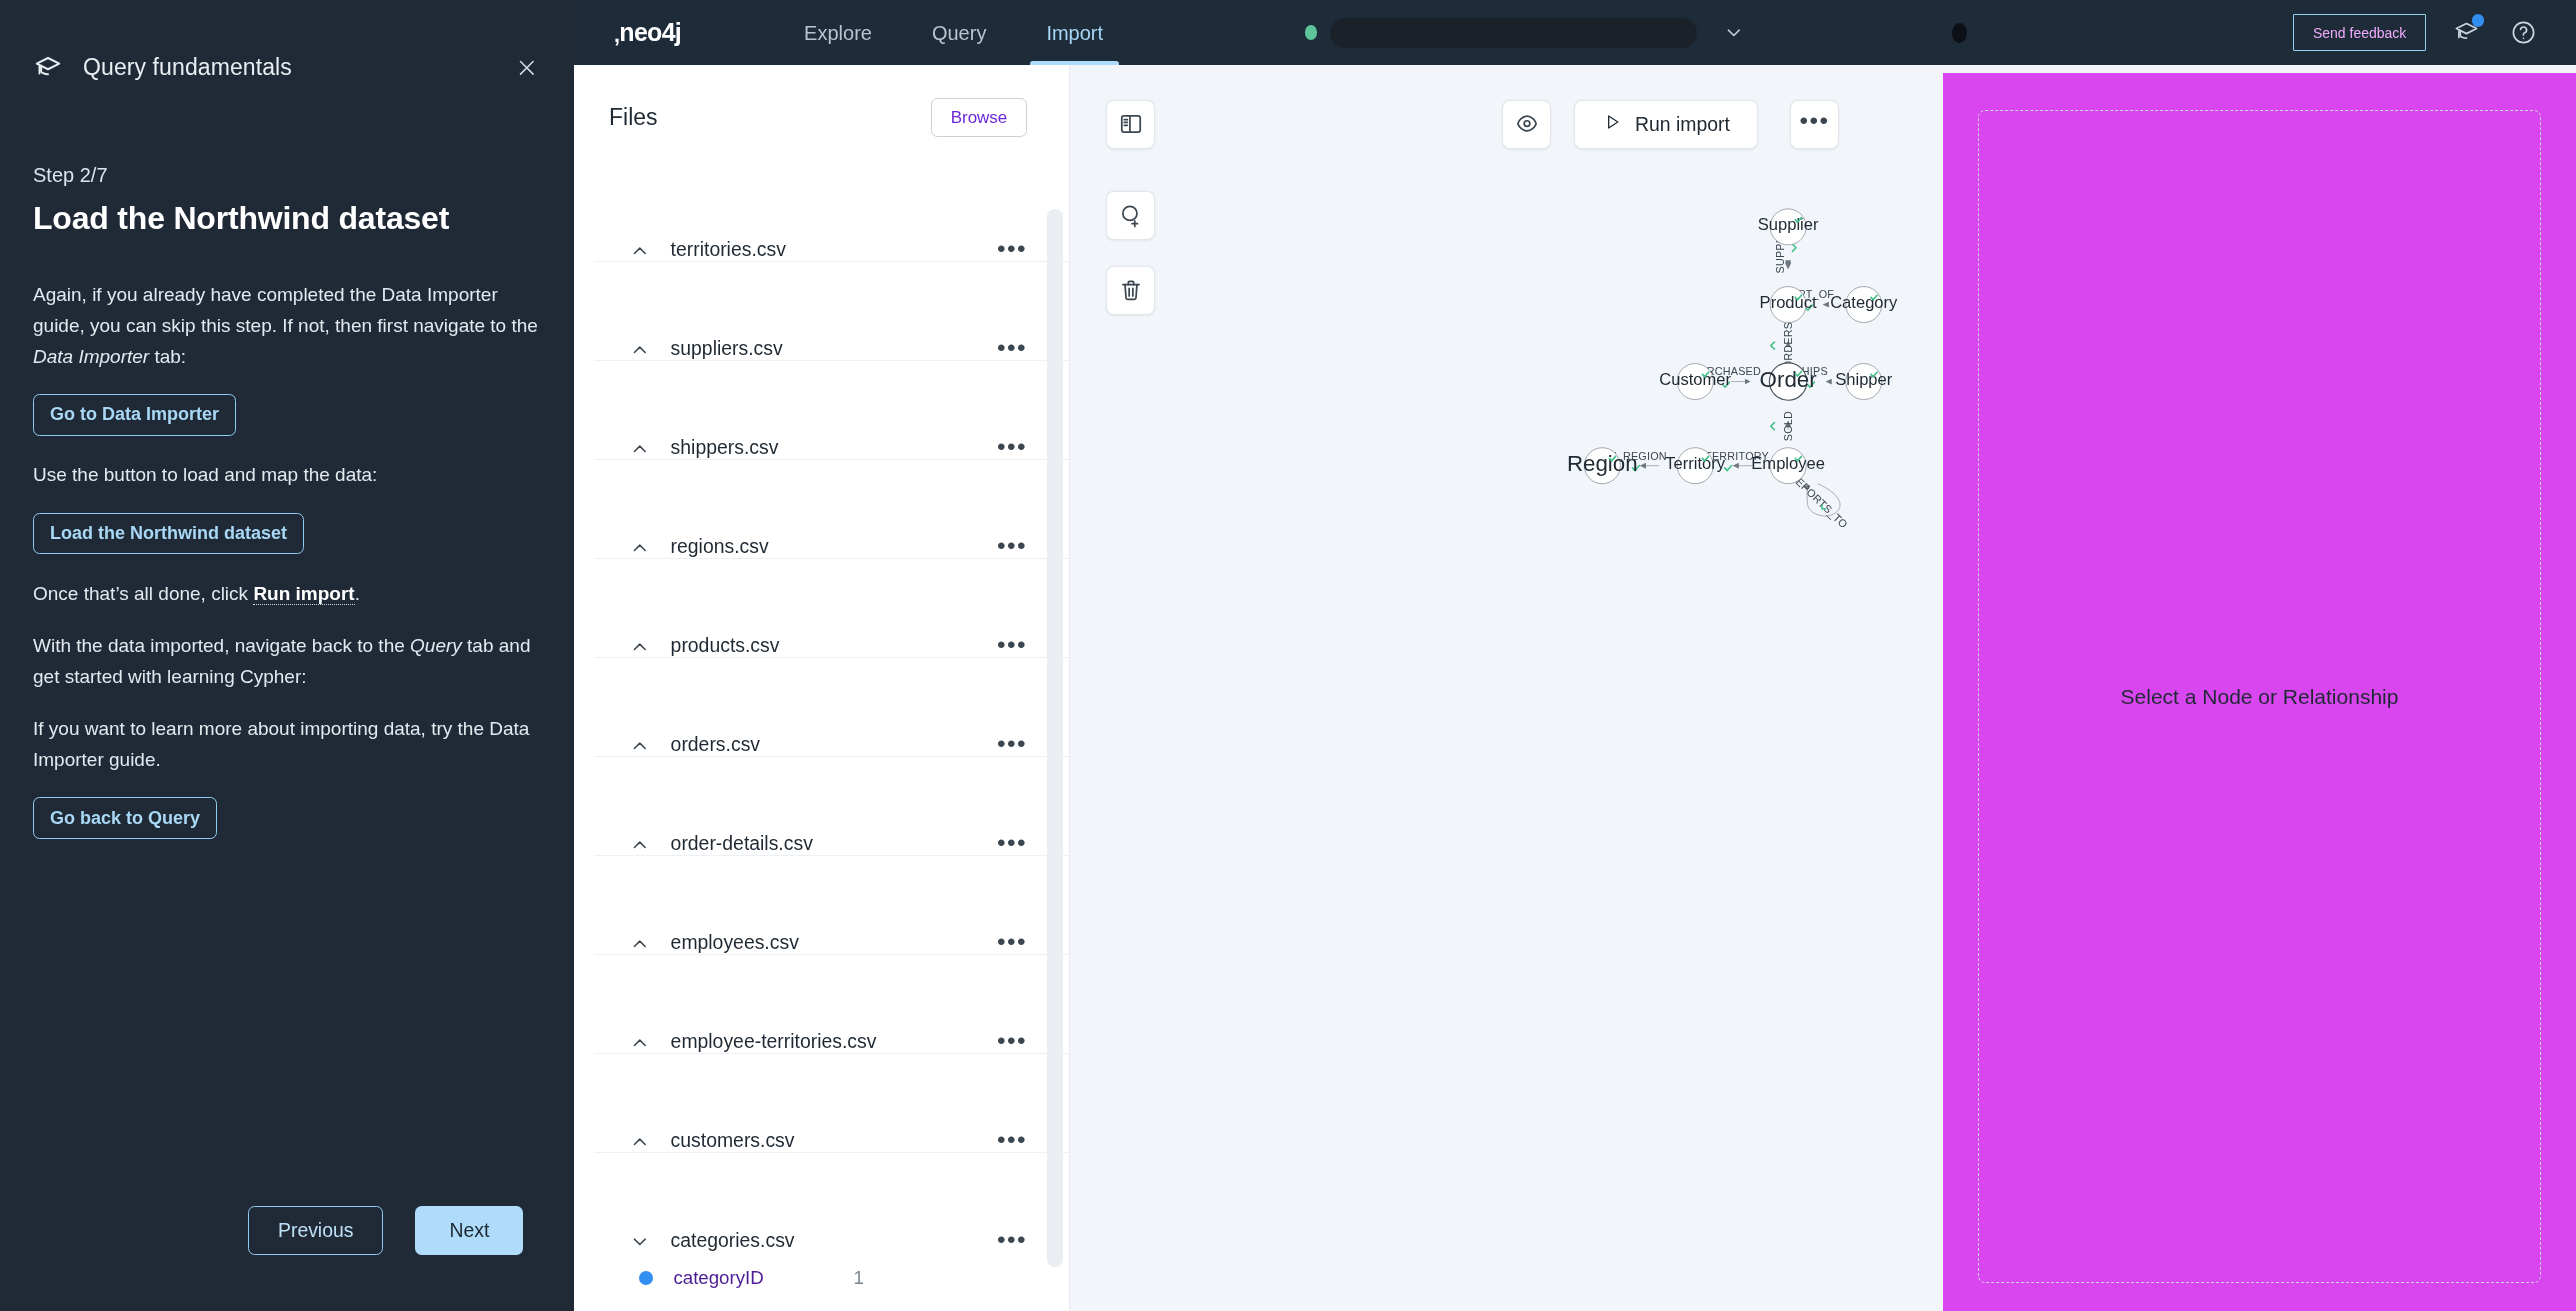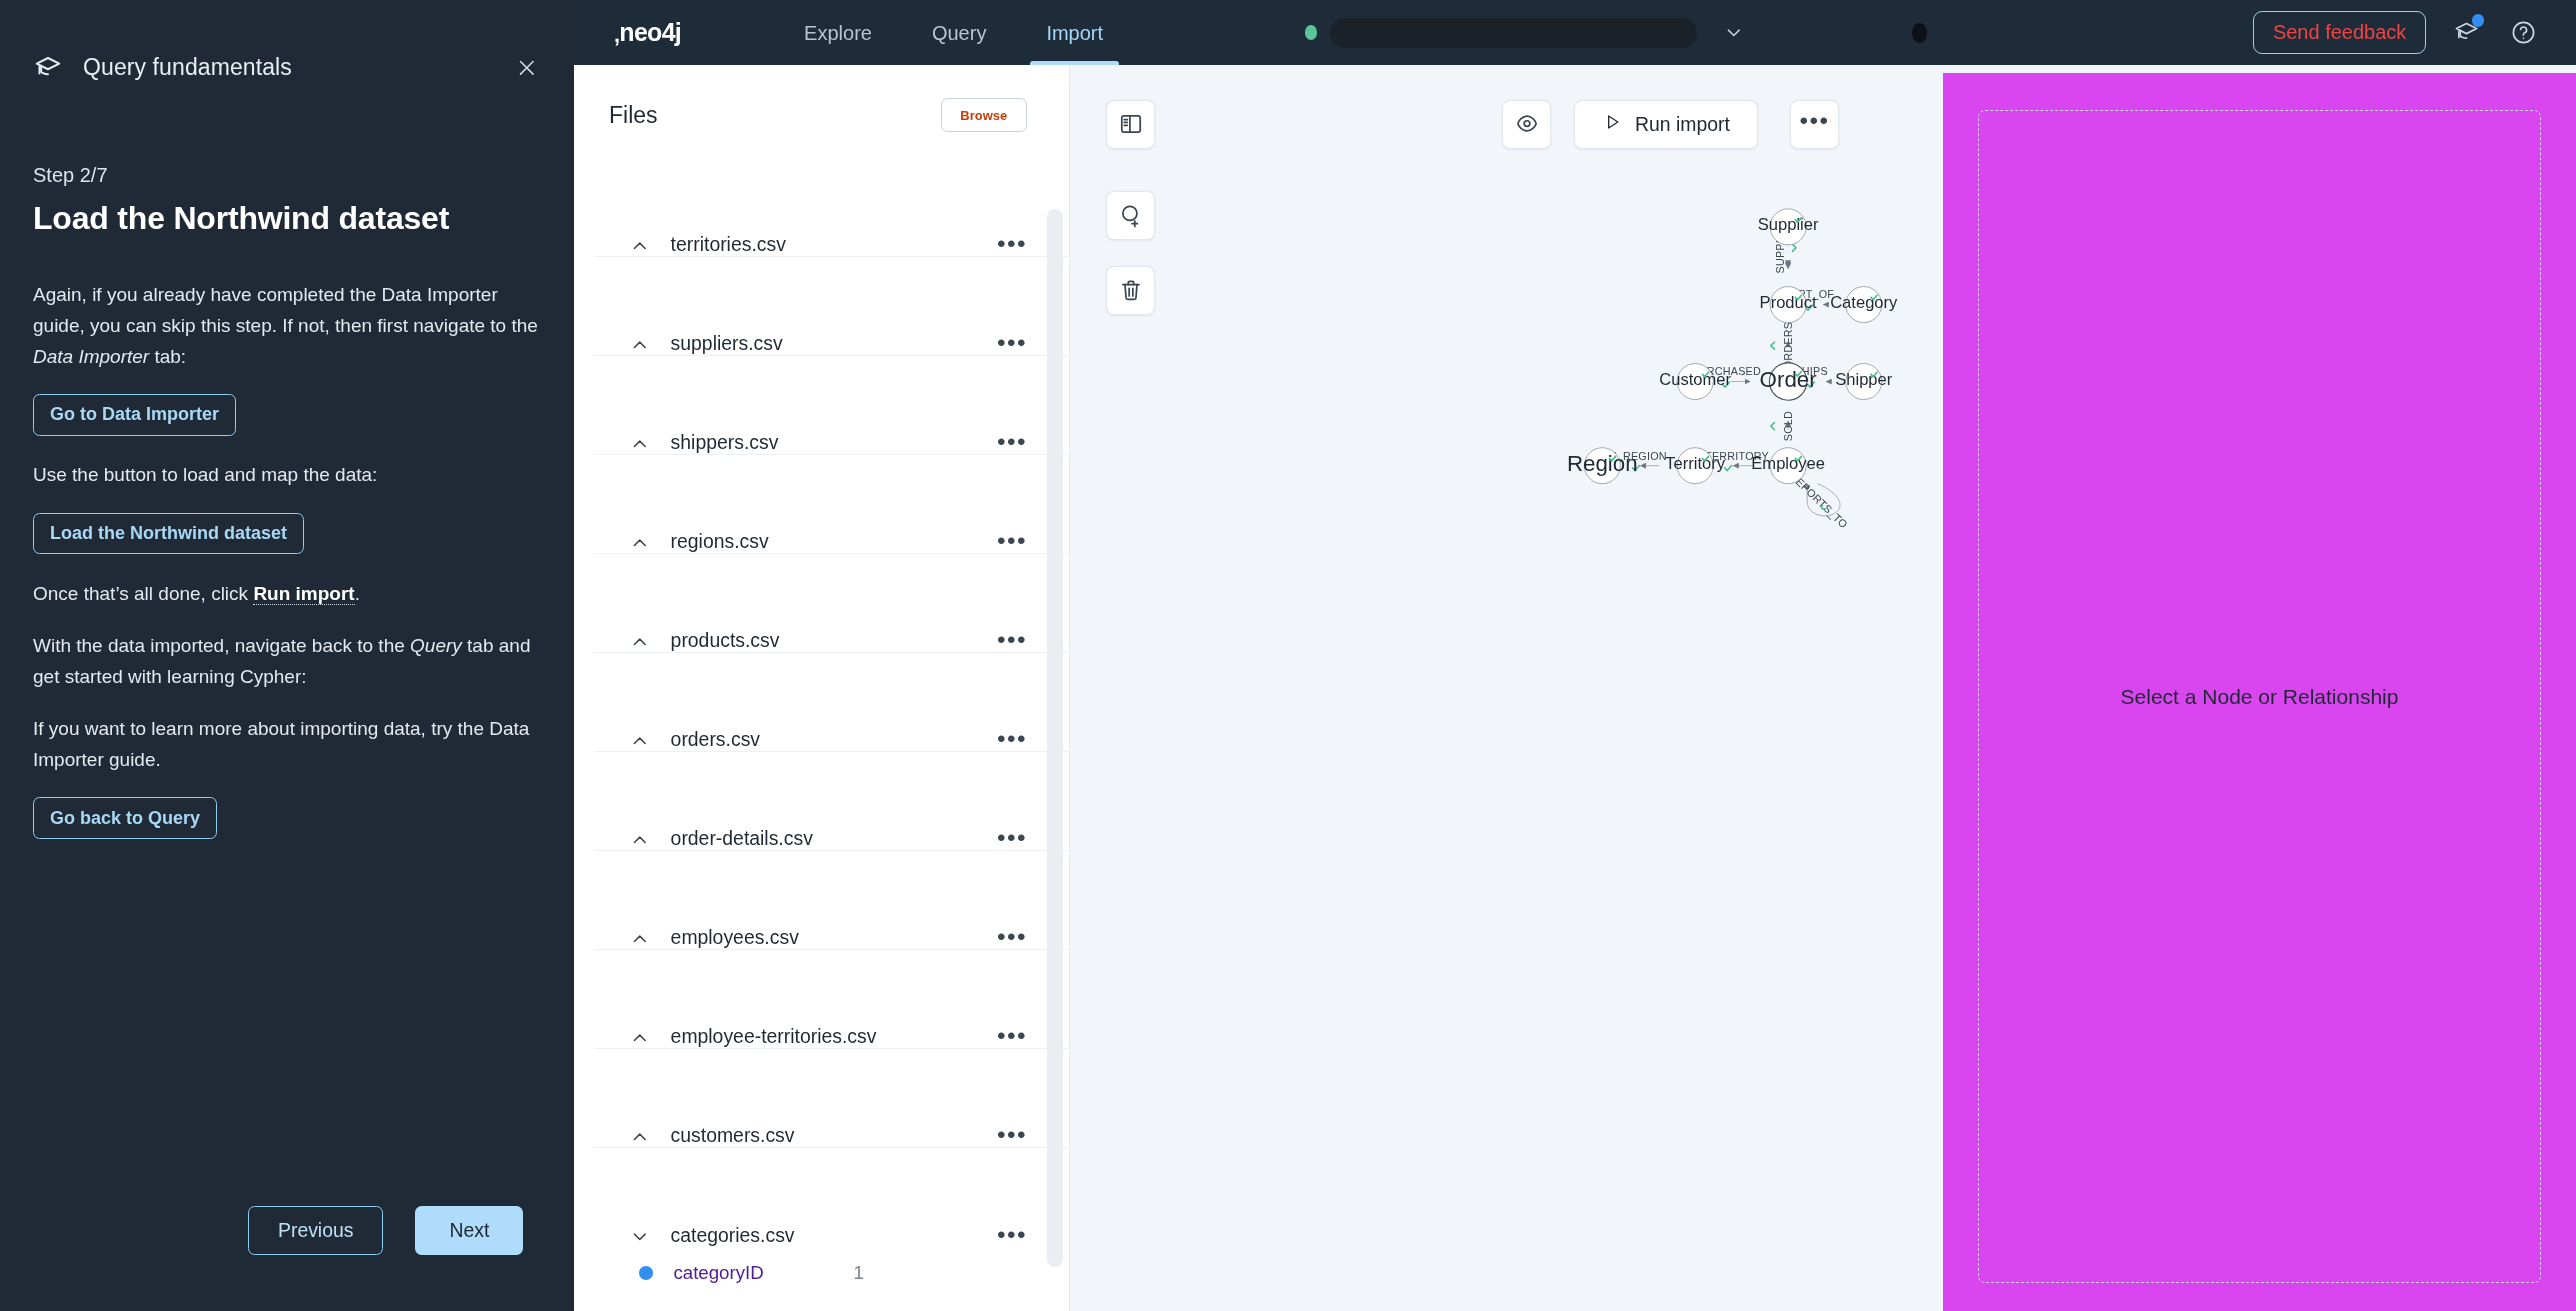--- a/index.html
+++ b/index.html
@@ -113,22 +113,22 @@
   .status-dot { width: 12.2px; height: 14.4px; border-radius: 50%; background: #5cc39a; flex: none; }
   .db-name-redacted {
     width: 367px; height: 30px; background: #1b2129; border-radius: 16px;
   }
   .chev-down { width: 21.6px; height: 21.6px; color: #c4ced8; margin-left: 13px; }
   .topnav-right {
     margin-left: auto; display: flex; align-items: center; gap: 24.5px; padding-right: 37px;
   }
   .blob-redacted { width: 14.4px; height: 20px; border-radius: 50%; background: #0d1117; margin-right: 302px; }
   .feedback-btn {
-    border: 1.1px solid #9bd2f2; color: #ef4444; background: transparent;
-    border-radius: 9px; font-size: 20px; padding: 9.4px 18.7px;
+    border: 1.1px solid #9bd2f2; color: #f0abfc; background: transparent;
+    border-radius: 1px; font-size: 14px; padding: 9.4px 18.7px;
     cursor: pointer; font-family: inherit;
   }
   .icon-btn { width: 32px; height: 32px; color: #ccd6df;
     display: flex; align-items: center; justify-content: center;
     cursor: pointer; position: relative; }
   .icon-btn svg { width: 27px; height: 27px; }
   .notif-dot {
     position: absolute; top: -2.2px; right: -1.4px;
     width: 12.2px; height: 12.2px; border-radius: 50%; background: #328ef0;
   }
@@ -141,23 +141,23 @@
     width: 496px; background: #ffffff; position: relative;
     border-right: 0.7px solid #e6eaef;
     overflow: hidden;
   }
   .files-head {
     display: flex; align-items: center; justify-content: space-between;
     padding: 33px 42px 0 35px;
   }
   .files-title { font-size: 23px; color: #1f2933; font-weight: 400; }
   .browse-btn {
-    border: 1px solid #c9d1d9; background: #fff; color: #c2410c;
-    border-radius: 6.5px; font-size: 13px; padding: 8.6px 18.7px;
-    cursor: pointer; font-family: inherit; font-weight: bold;
+    border: 1px solid #c9d1d9; background: #fff; color: #6d28d9;
+    border-radius: 6.5px; font-size: 17px; padding: 8.6px 18.7px;
+    cursor: pointer; font-family: inherit;
   }
   .file-list { margin-top: 26px; }
   .file-row {
     display: flex; align-items: flex-end;
     padding: 0 42px 0 35px;
     height: 99px;
     border-bottom: 0.7px solid #eef1f4;
     cursor: pointer;
     margin-left: 20px;
   }

